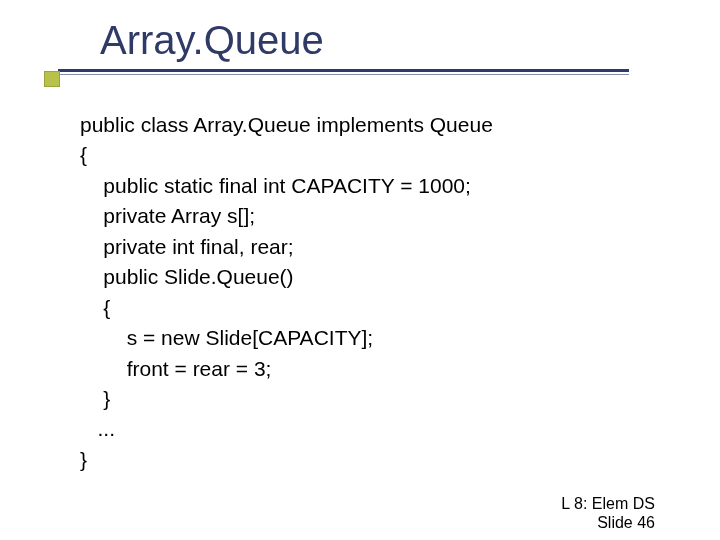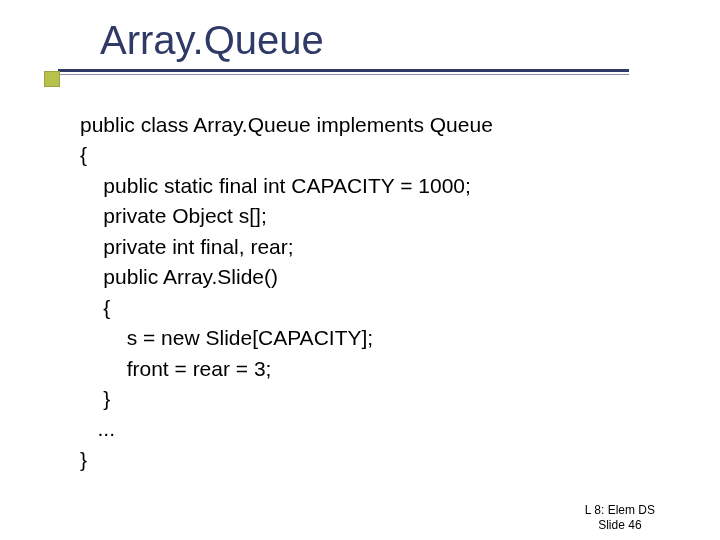--- a/index.html
+++ b/index.html
@@ -64,45 +64,45 @@
     font-size: 21px;
     line-height: 1.45;
     color: #000;
     font-family: Verdana, Geneva, sans-serif;
     white-space: pre;
   }
   .footer {
     position: absolute;
     right: 14px;
     bottom: 8px;
-    text-align: center;
-    font-size: 12px;
+    text-align: right;
+    font-size: 16px;
     line-height: 1.2;
     color: #000;
     font-family: Arial, sans-serif;
   }
 </style>
 </head>
 <body>
 
 <div class="slide">
 
   <div class="title-wrap">
     <div class="title">Array.Queue</div>
     <div class="rule-thick"></div>
     <div class="rule-thin"></div>
   </div>
   <div class="accent"></div>
 
   <div class="code"><span>public class Array.Queue implements Queue</span>
 <span>{</span>
 <span>    public static final int CAPACITY = 1000;</span>
-<span>    private Object s[];</span>
+<span>    private Array s[];</span>
 <span>    private int final, rear;</span>
-<span>    public Array.Slide()</span>
+<span>    public Slide.Queue()</span>
 <span>    {</span>
 <span>        s = new Slide[CAPACITY];</span>
 <span>        front = rear = 3;</span>
 <span>    }</span>
 <span>   ...</span>
 <span>}</span></div>
 
   <div class="footer">
     <div>L 8: Elem DS</div>
     <div>Slide 46</div>

